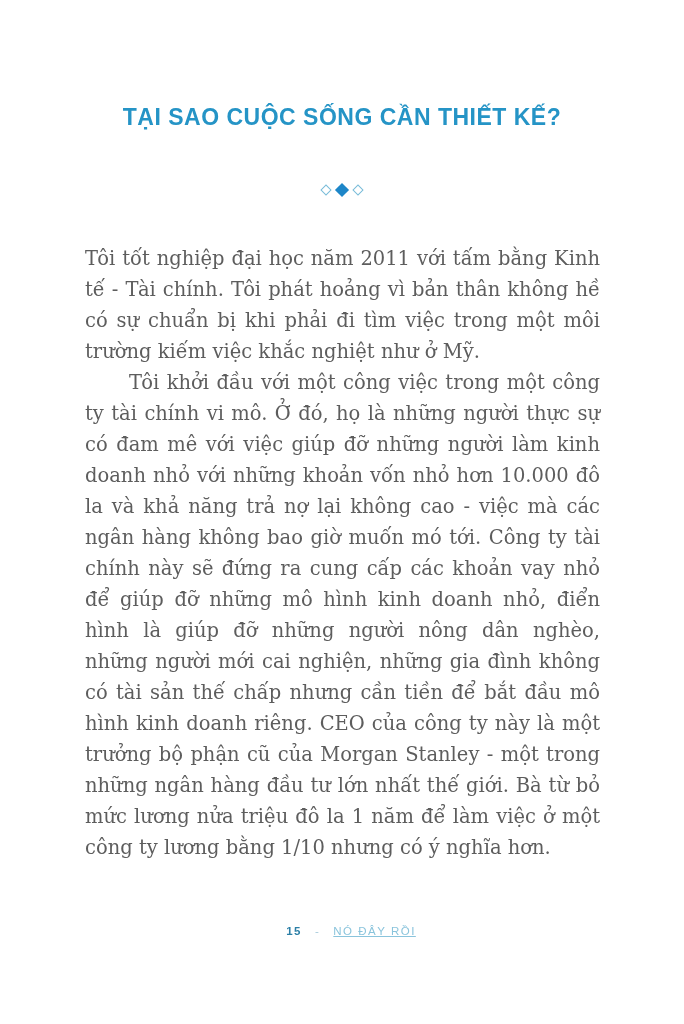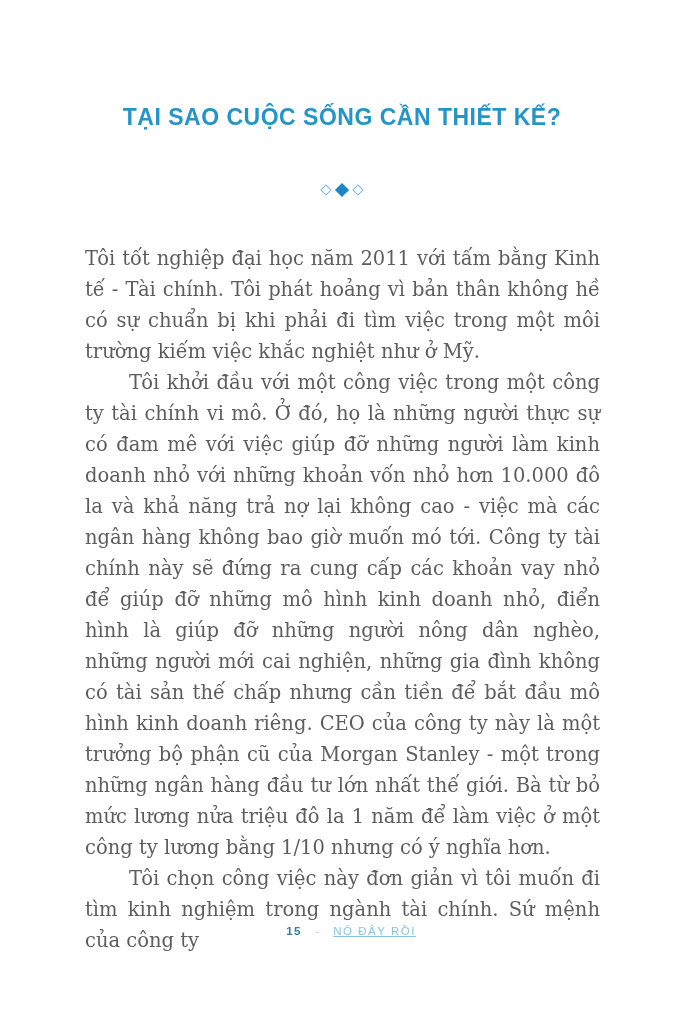--- a/index.html
+++ b/index.html
@@ -87,21 +87,20 @@
 
   <div class="divider">
     <span class="diamond outline"></span>
     <span class="diamond filled"></span>
     <span class="diamond outline"></span>
   </div>
 
   <div class="body-text">
     <p class="first">Tôi tốt nghiệp đại học năm 2011 với tấm bằng Kinh tế - Tài chính. Tôi phát hoảng vì bản thân không hề có sự chuẩn bị khi phải đi tìm việc trong một môi trường kiếm việc khắc nghiệt như ở Mỹ.</p>
     <p>Tôi khởi đầu với một công việc trong một công ty tài chính vi mô. Ở đó, họ là những người thực sự có đam mê với việc giúp đỡ những người làm kinh doanh nhỏ với những khoản vốn nhỏ hơn 10.000 đô la và khả năng trả nợ lại không cao - việc mà các ngân hàng không bao giờ muốn mó tới. Công ty tài chính này sẽ đứng ra cung cấp các khoản vay nhỏ để giúp đỡ những mô hình kinh doanh nhỏ, điển hình là giúp đỡ những người nông dân nghèo, những người mới cai nghiện, những gia đình không có tài sản thế chấp nhưng cần tiền để bắt đầu mô hình kinh doanh riêng. CEO của công ty này là một trưởng bộ phận cũ của Morgan Stanley - một trong những ngân hàng đầu tư lớn nhất thế giới. Bà từ bỏ mức lương nửa triệu đô la 1 năm để làm việc ở một công ty lương bằng 1/10 nhưng có ý nghĩa hơn.</p>
-    <p>Tôi chọn công việc này đơn giản vì tôi muốn đi tìm kinh nghiệm trong ngành tài chính. Sứ mệnh của công ty</p>
   </div>
 
   <div class="page-footer">
     <span class="page-num">15</span>
     <span class="sep">-</span>
     <span class="book-title">NÓ ĐÂY RỒI</span>
   </div>
 
 </div>
 

